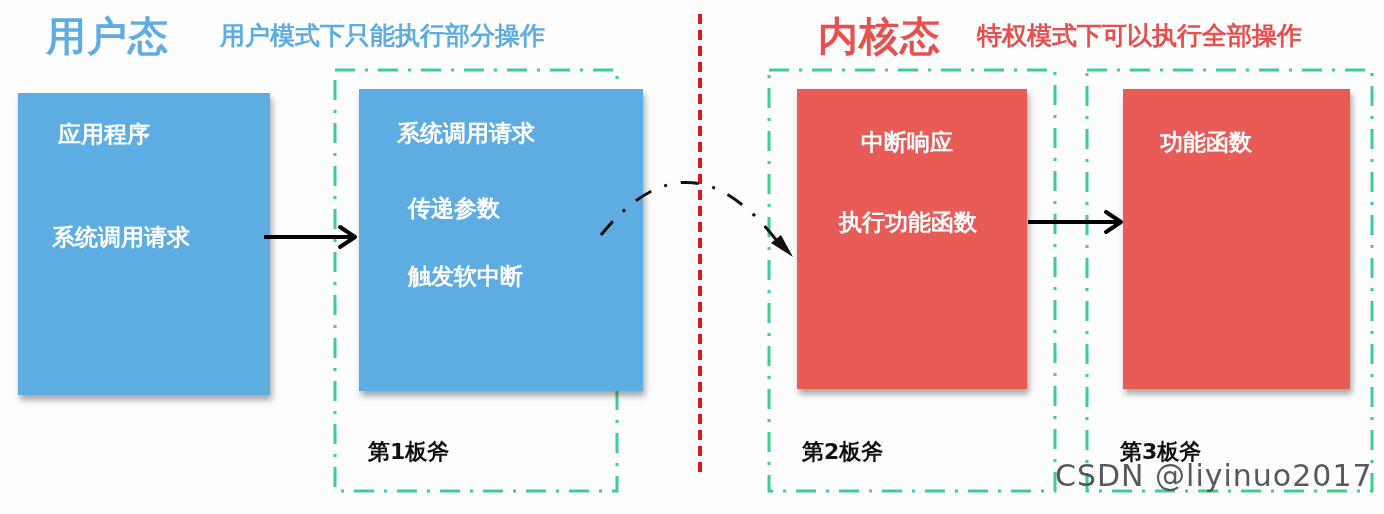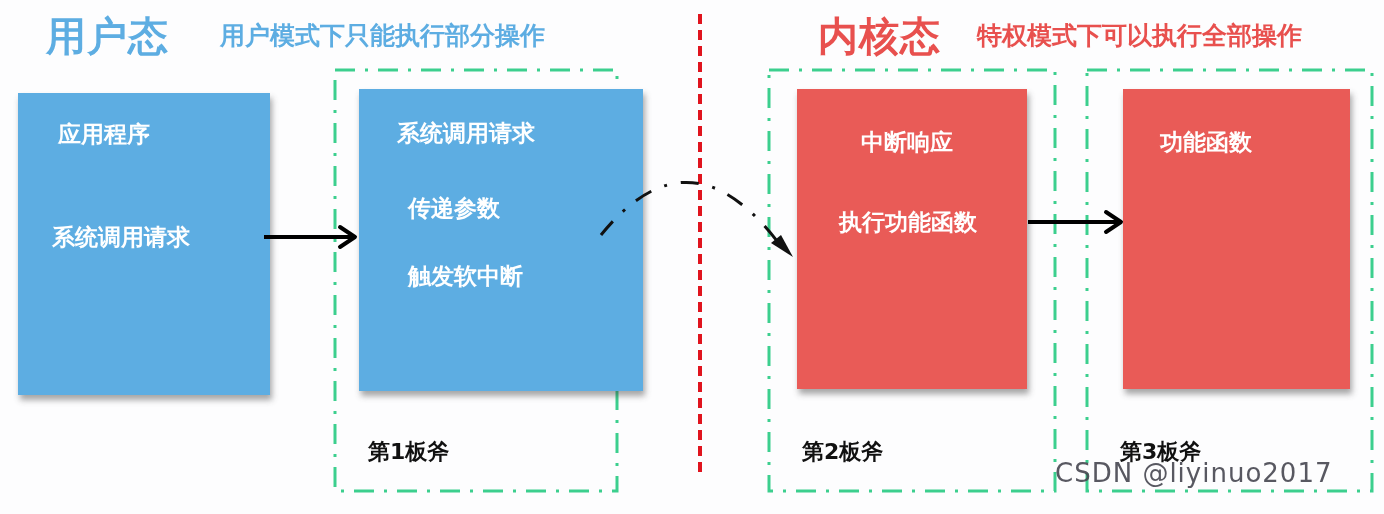--- a/index.html
+++ b/index.html
@@ -30,21 +30,21 @@
     .frame {
       position: absolute;
       box-sizing: border-box;
     }
     .frame svg { position: absolute; left: 0; top: 0; overflow: visible; }
     .stage-label {
       position: absolute; font-size: 22px; font-weight: bold; color: #111;
       white-space: nowrap; line-height: 1;
     }
     .watermark {
-      position: absolute; font-size: 26px; color: rgba(70,70,80,0.9);
+      position: absolute; font-size: 30px; color: rgba(70,70,80,0.9);
       font-family: "DejaVu Sans", sans-serif; white-space: nowrap;
       letter-spacing: 1px;
     }
   </style>
 </head>
 <body>
 
 <div class="abs title-big blue" style="left:46px; top:16px;">用户态</div>
 <div class="abs title-sub blue" style="left:220px; top:23px;">用户模式下只能执行部分操作</div>
 

